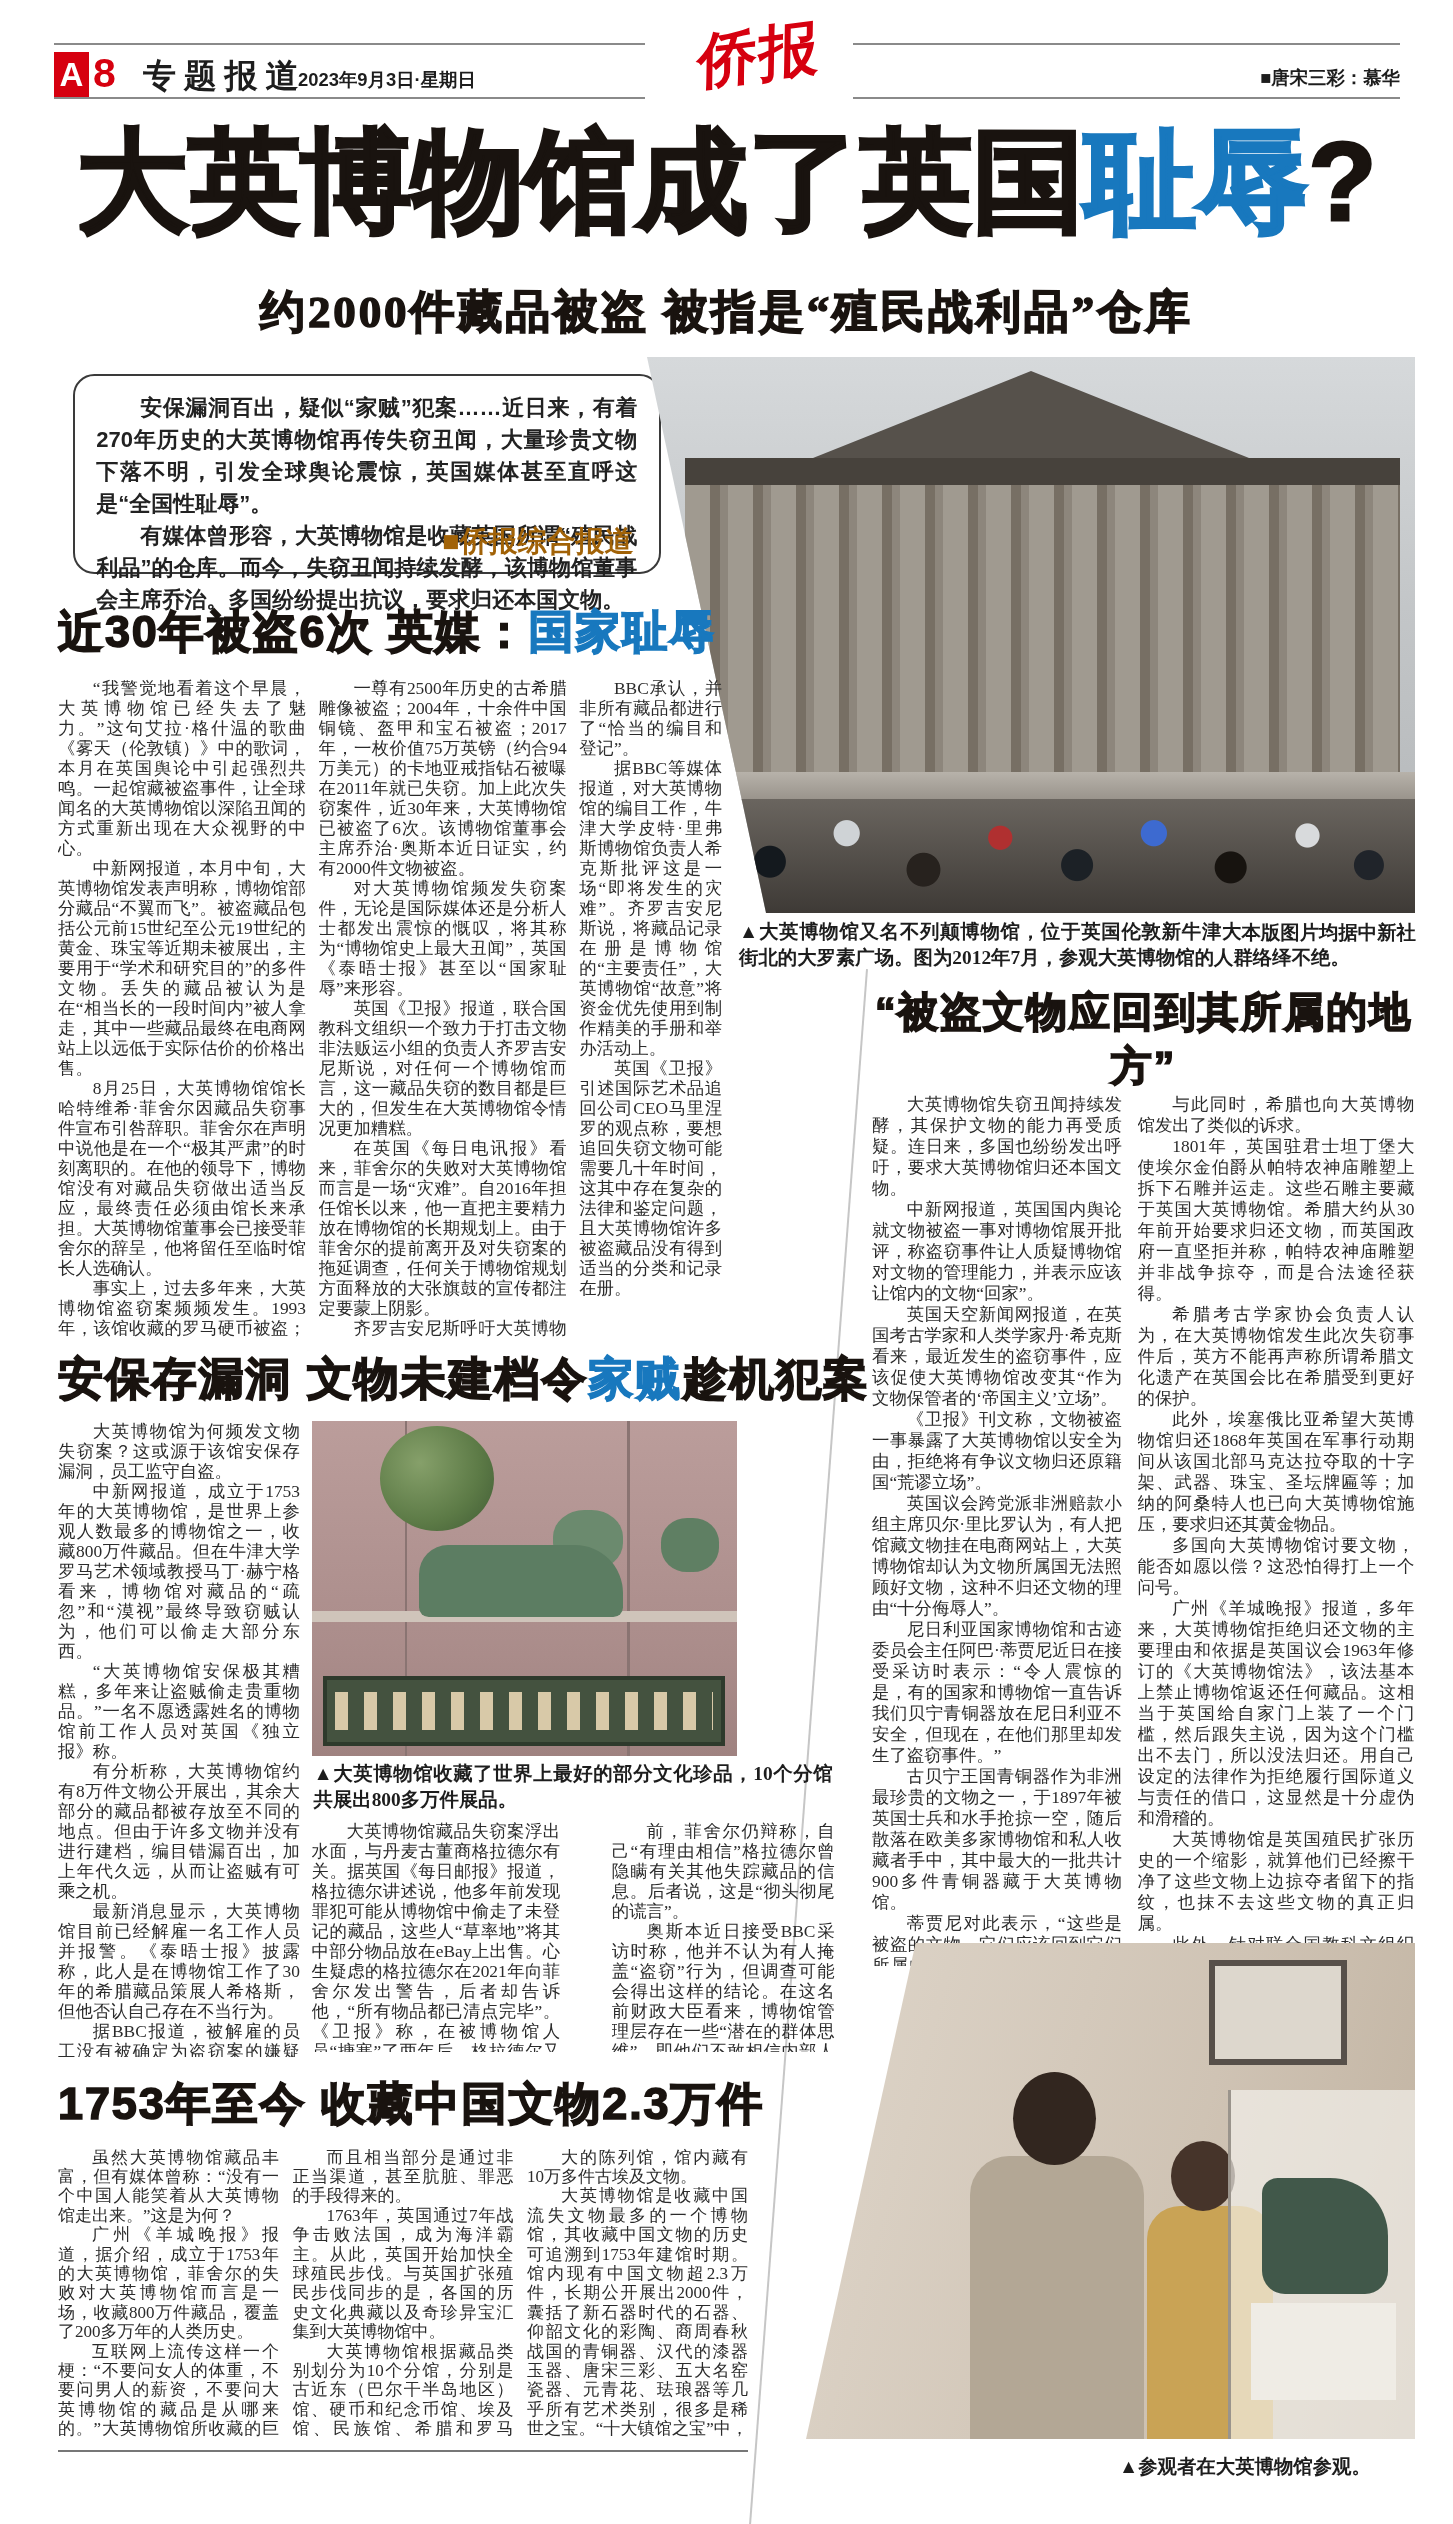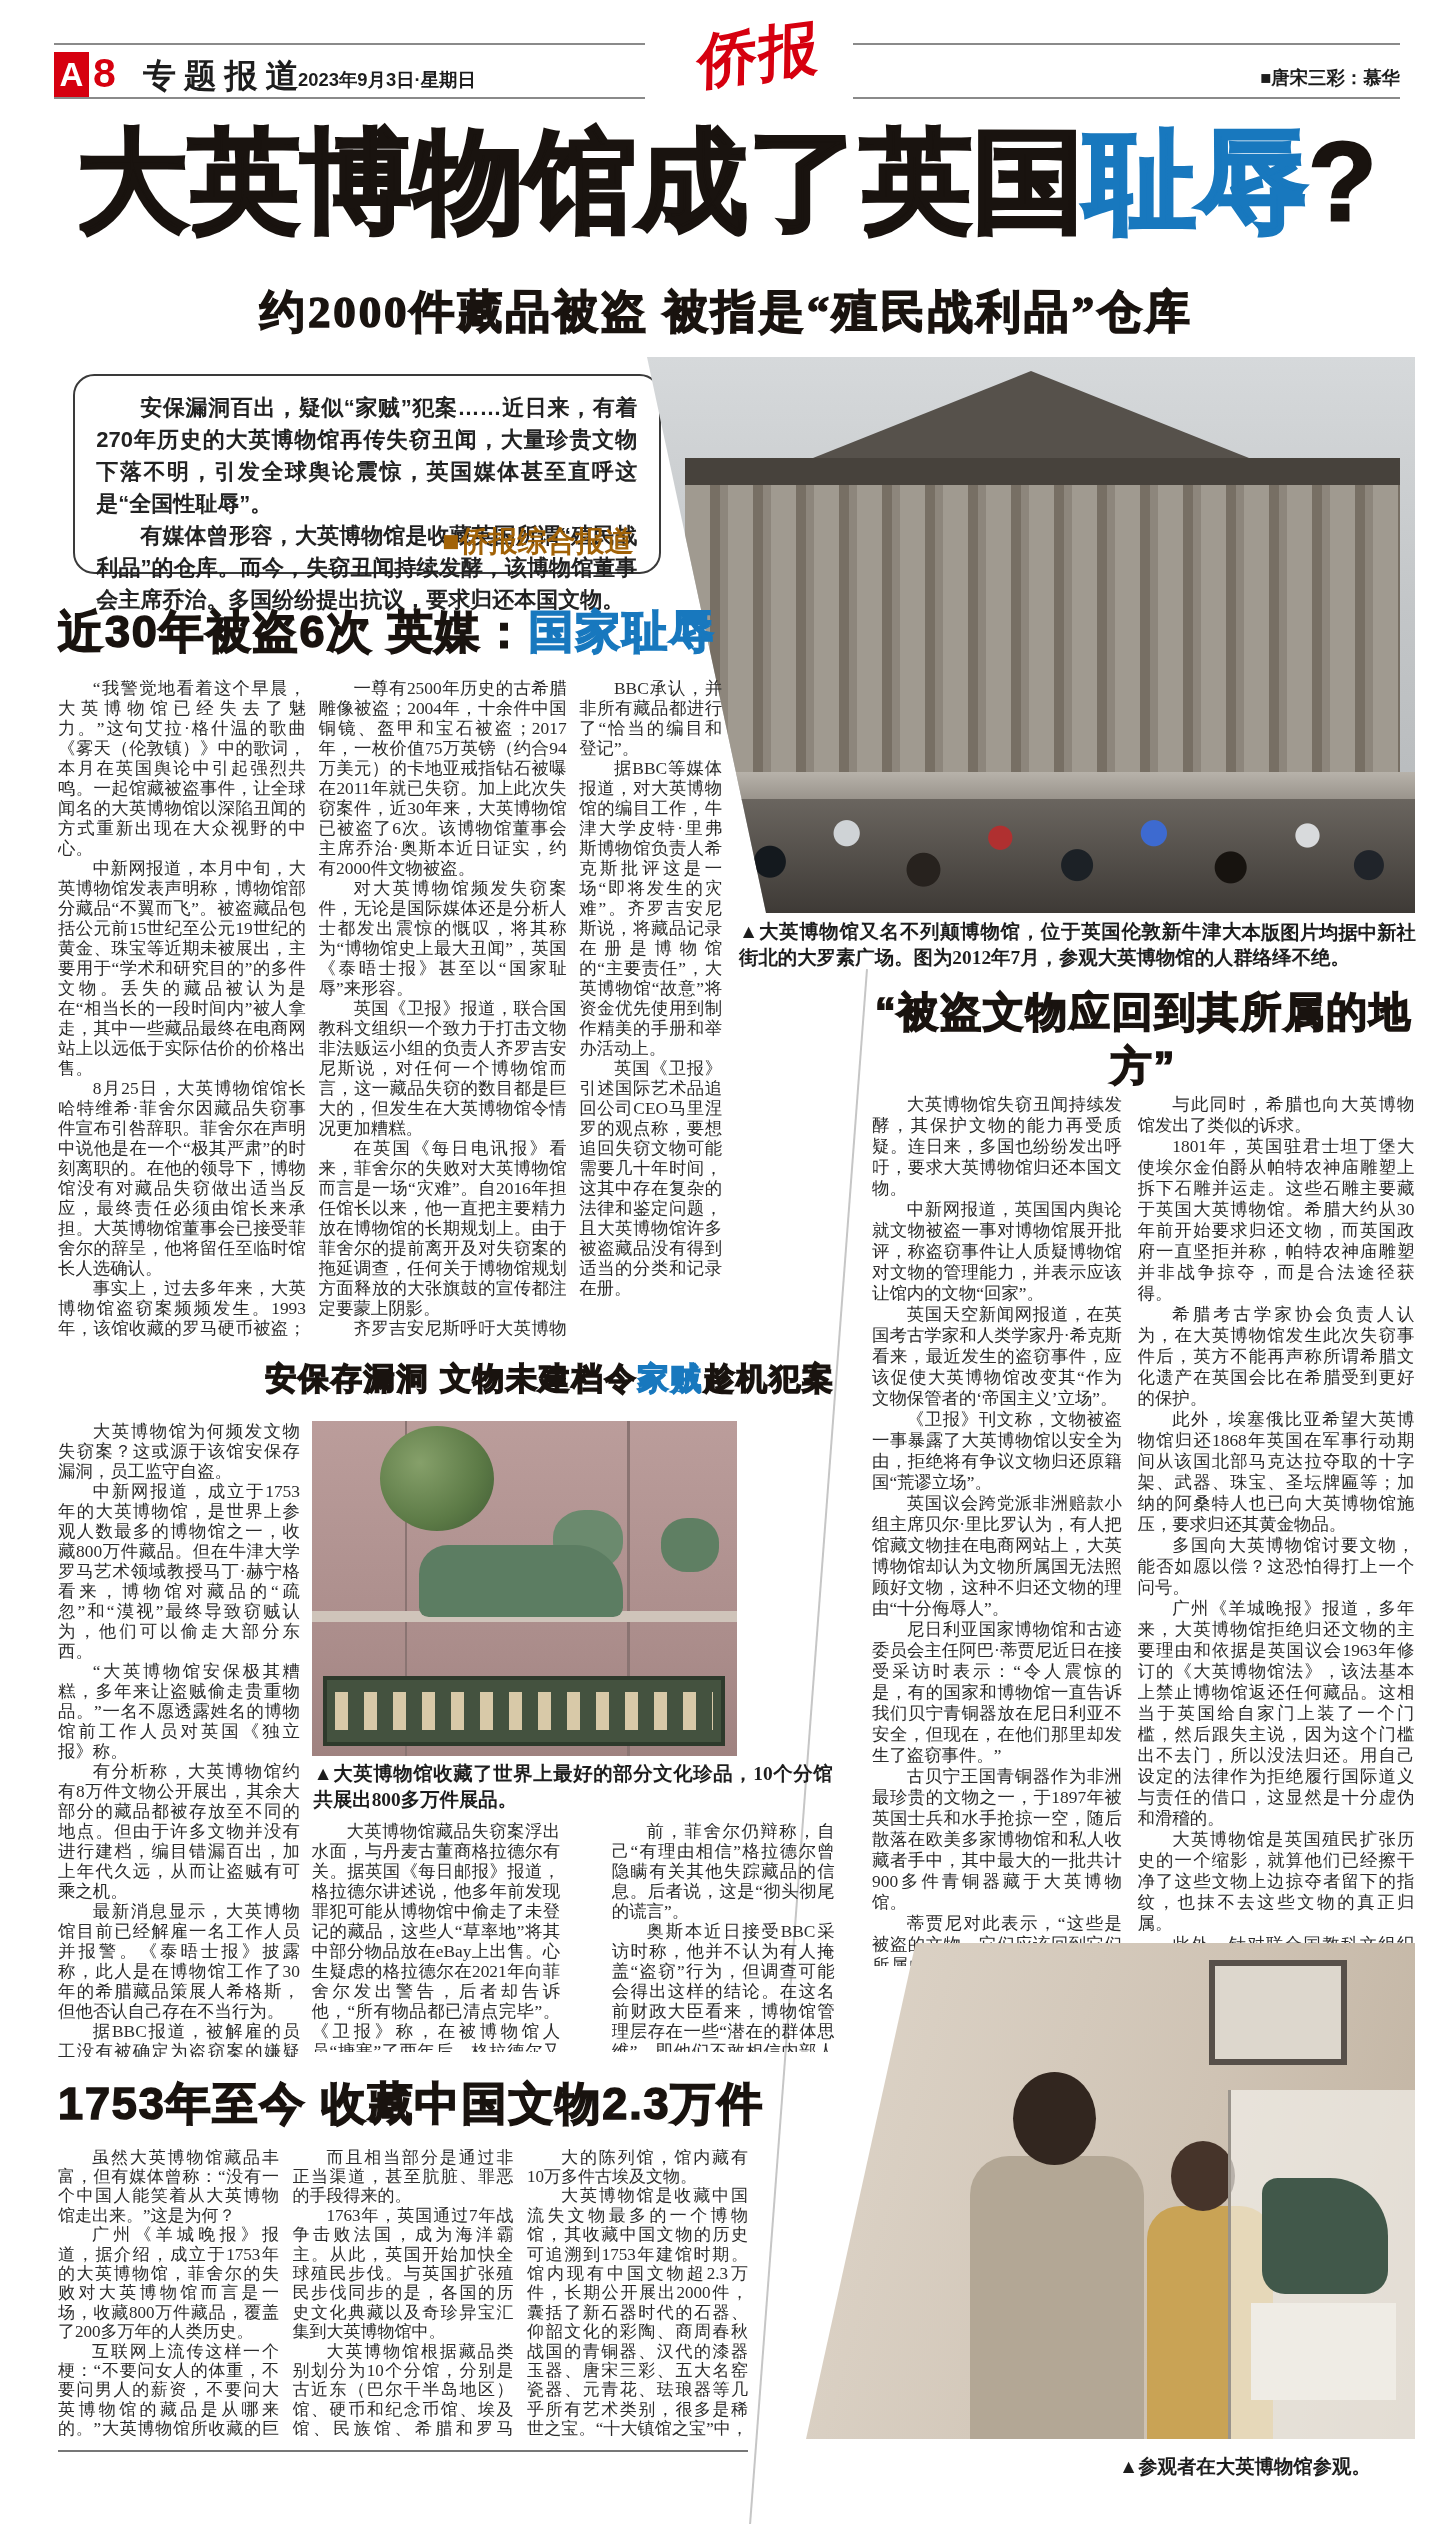--- a/index.html
+++ b/index.html
@@ -110,21 +110,21 @@
   .a1 .col{height:659px;font-size:17.4px;line-height:20px;}
   .a1 .c1,.a1 .c2{width:248px;}
   .a1 .c3{width:143px;}
   .a2{position:absolute;left:872px;top:985px;width:543px;}
   .a2 .art-title{font-size:41px;line-height:54px;text-align:center;white-space:normal;margin-bottom:1px;}
   .a2 .cols{gap:15.5px;}
   .a2 .col{height:872px;font-size:17.4px;line-height:21px;}
   .a2 .c1{width:250px;}
   .a2 .c2{width:277px;}
   .a3{position:absolute;left:58px;top:1349px;width:777px;}
-  .a3 .art-title{font-size:31px;line-height:60px;margin-bottom:11.6px;text-align:right;}
+  .a3 .art-title{font-size:45px;line-height:60px;margin-bottom:11.6px;}
   .a3 .cols{gap:11.6px;}
   .a3 .c1{width:242px;height:636px;font-size:17.4px;line-height:20px;}
   .a3 .right{width:523px;}
   .a3 .subcols{display:flex;gap:11.6px;}
   .a3 .subcol{overflow:hidden;height:231px;font-size:17.4px;line-height:20px;}
   .a3 .sA{width:260px;}
   .a3 .sB{width:233px;margin-left:40px;}
   .a4{position:absolute;left:58px;top:2074px;width:690px;}
   .a4 .art-title{font-size:45px;line-height:60px;margin-bottom:13.6px;}
   .a4 .cols{gap:13.6px;}

